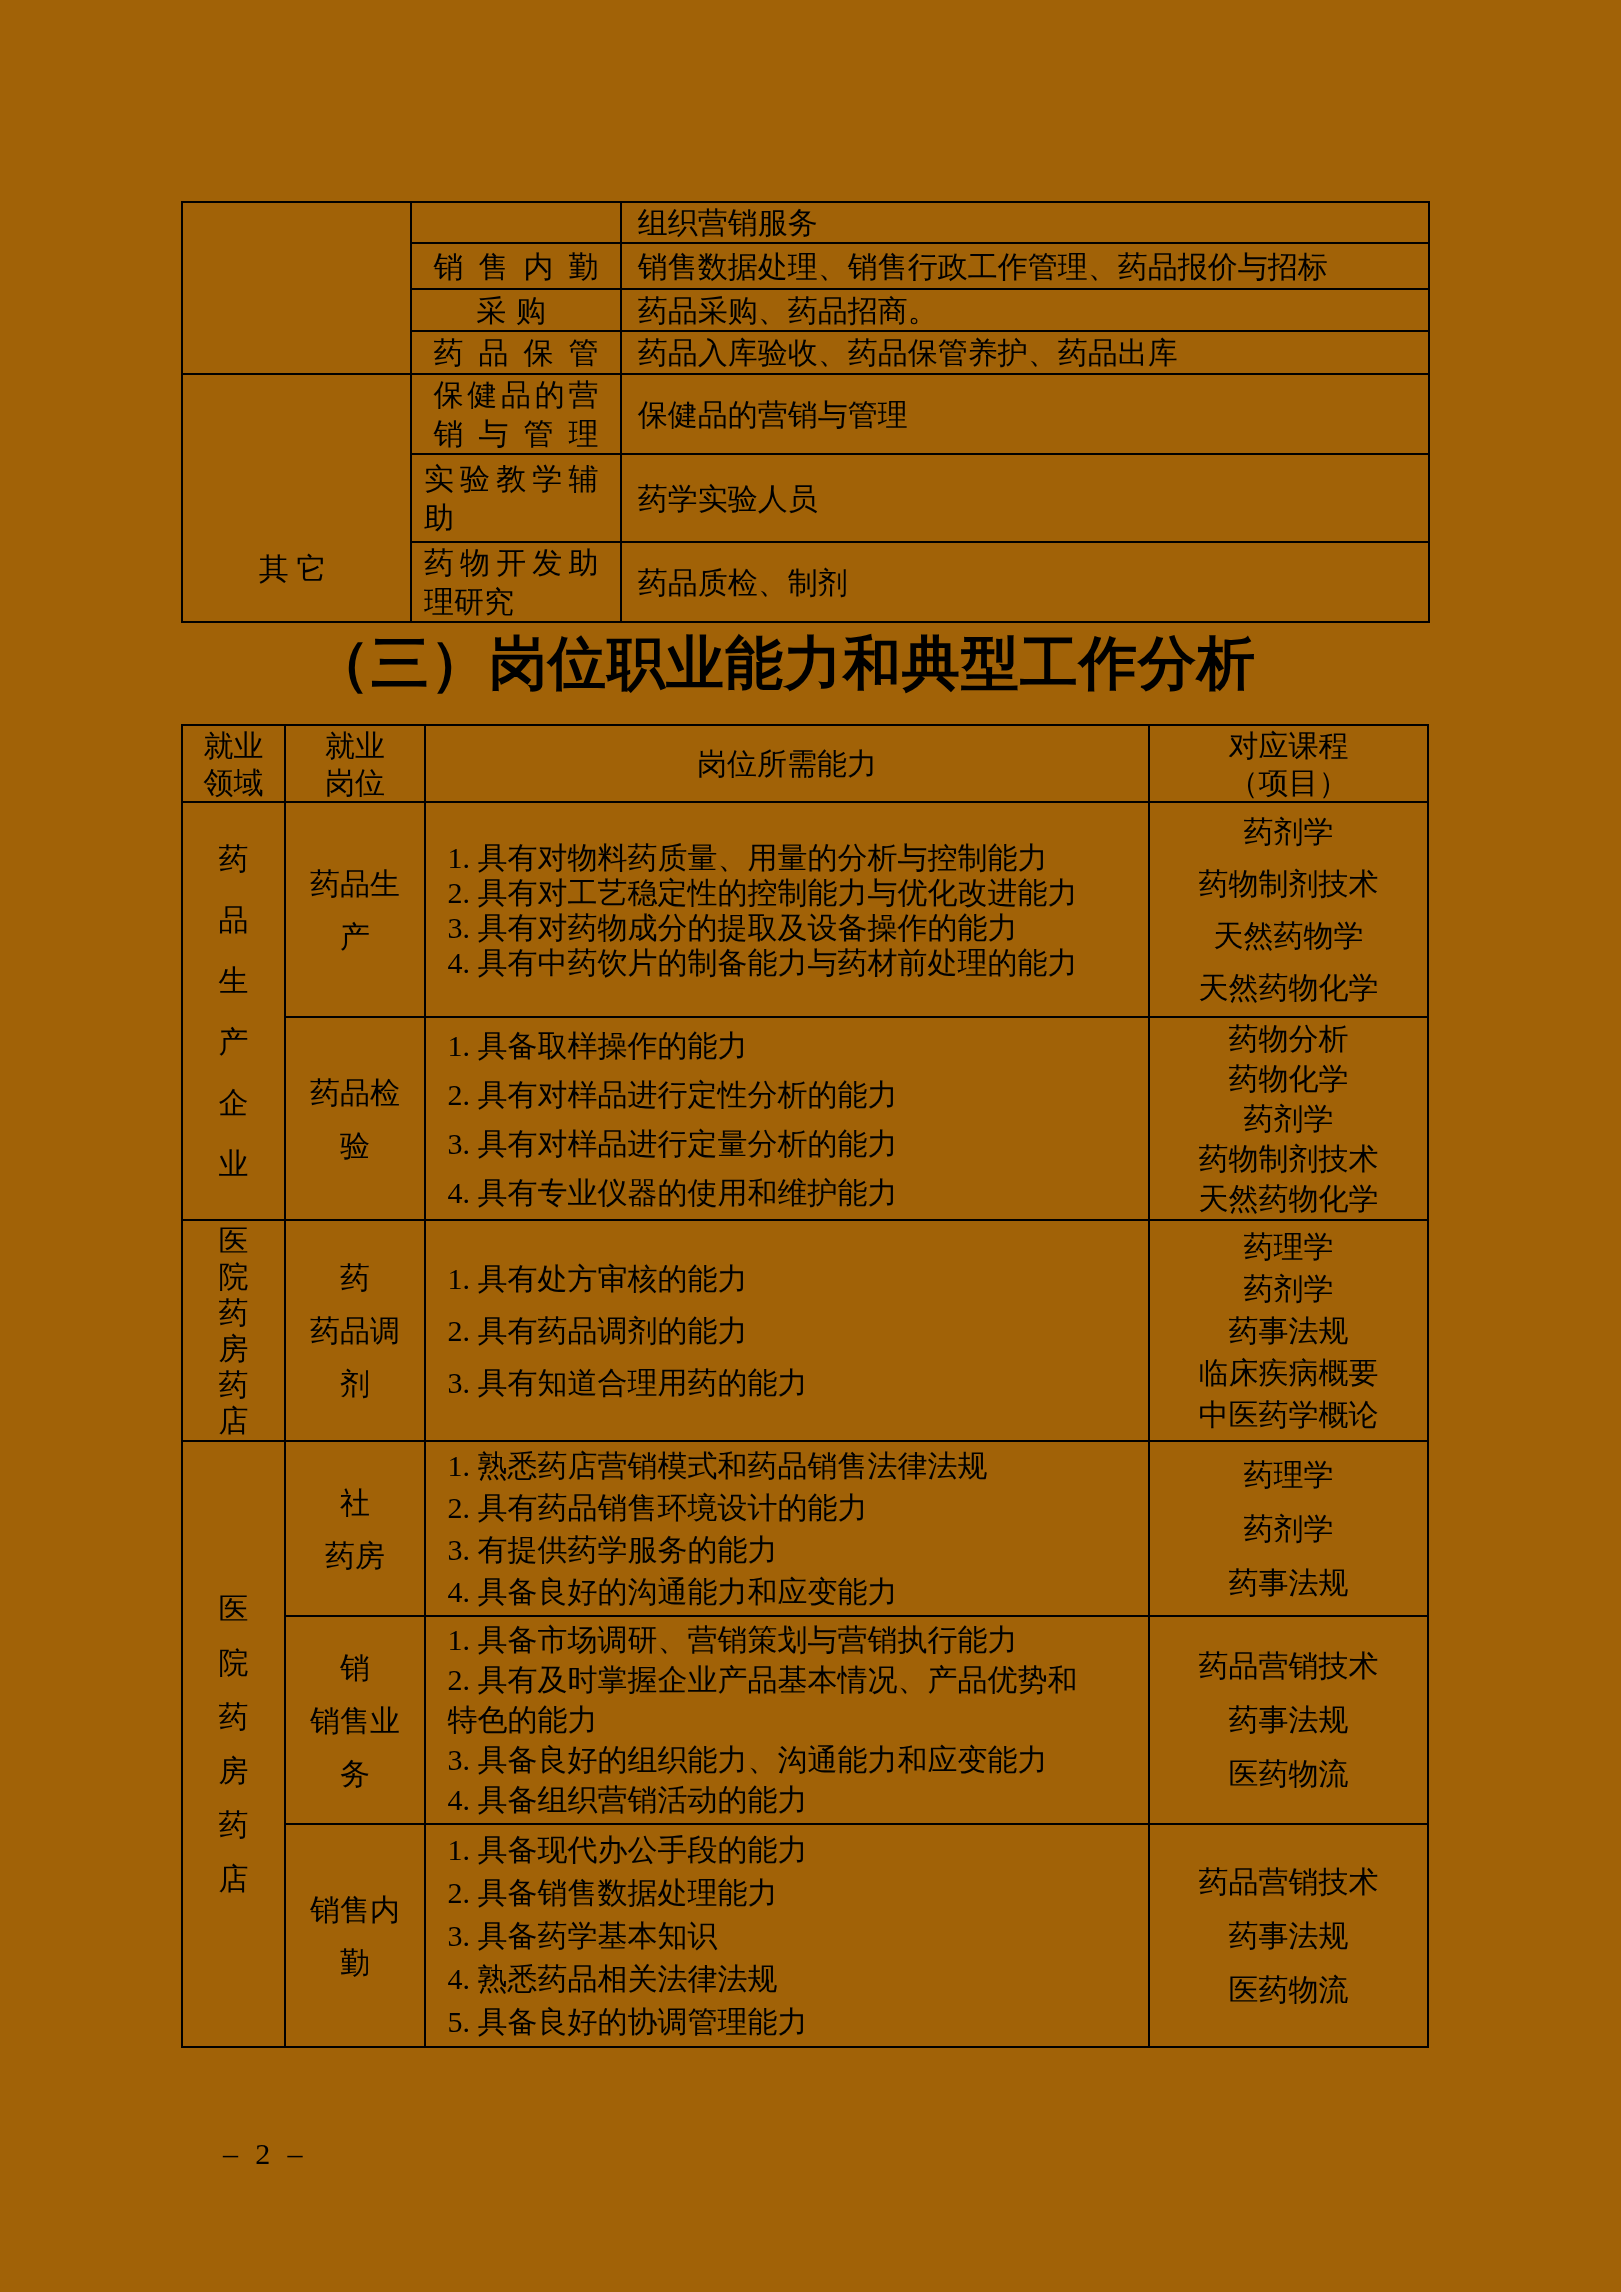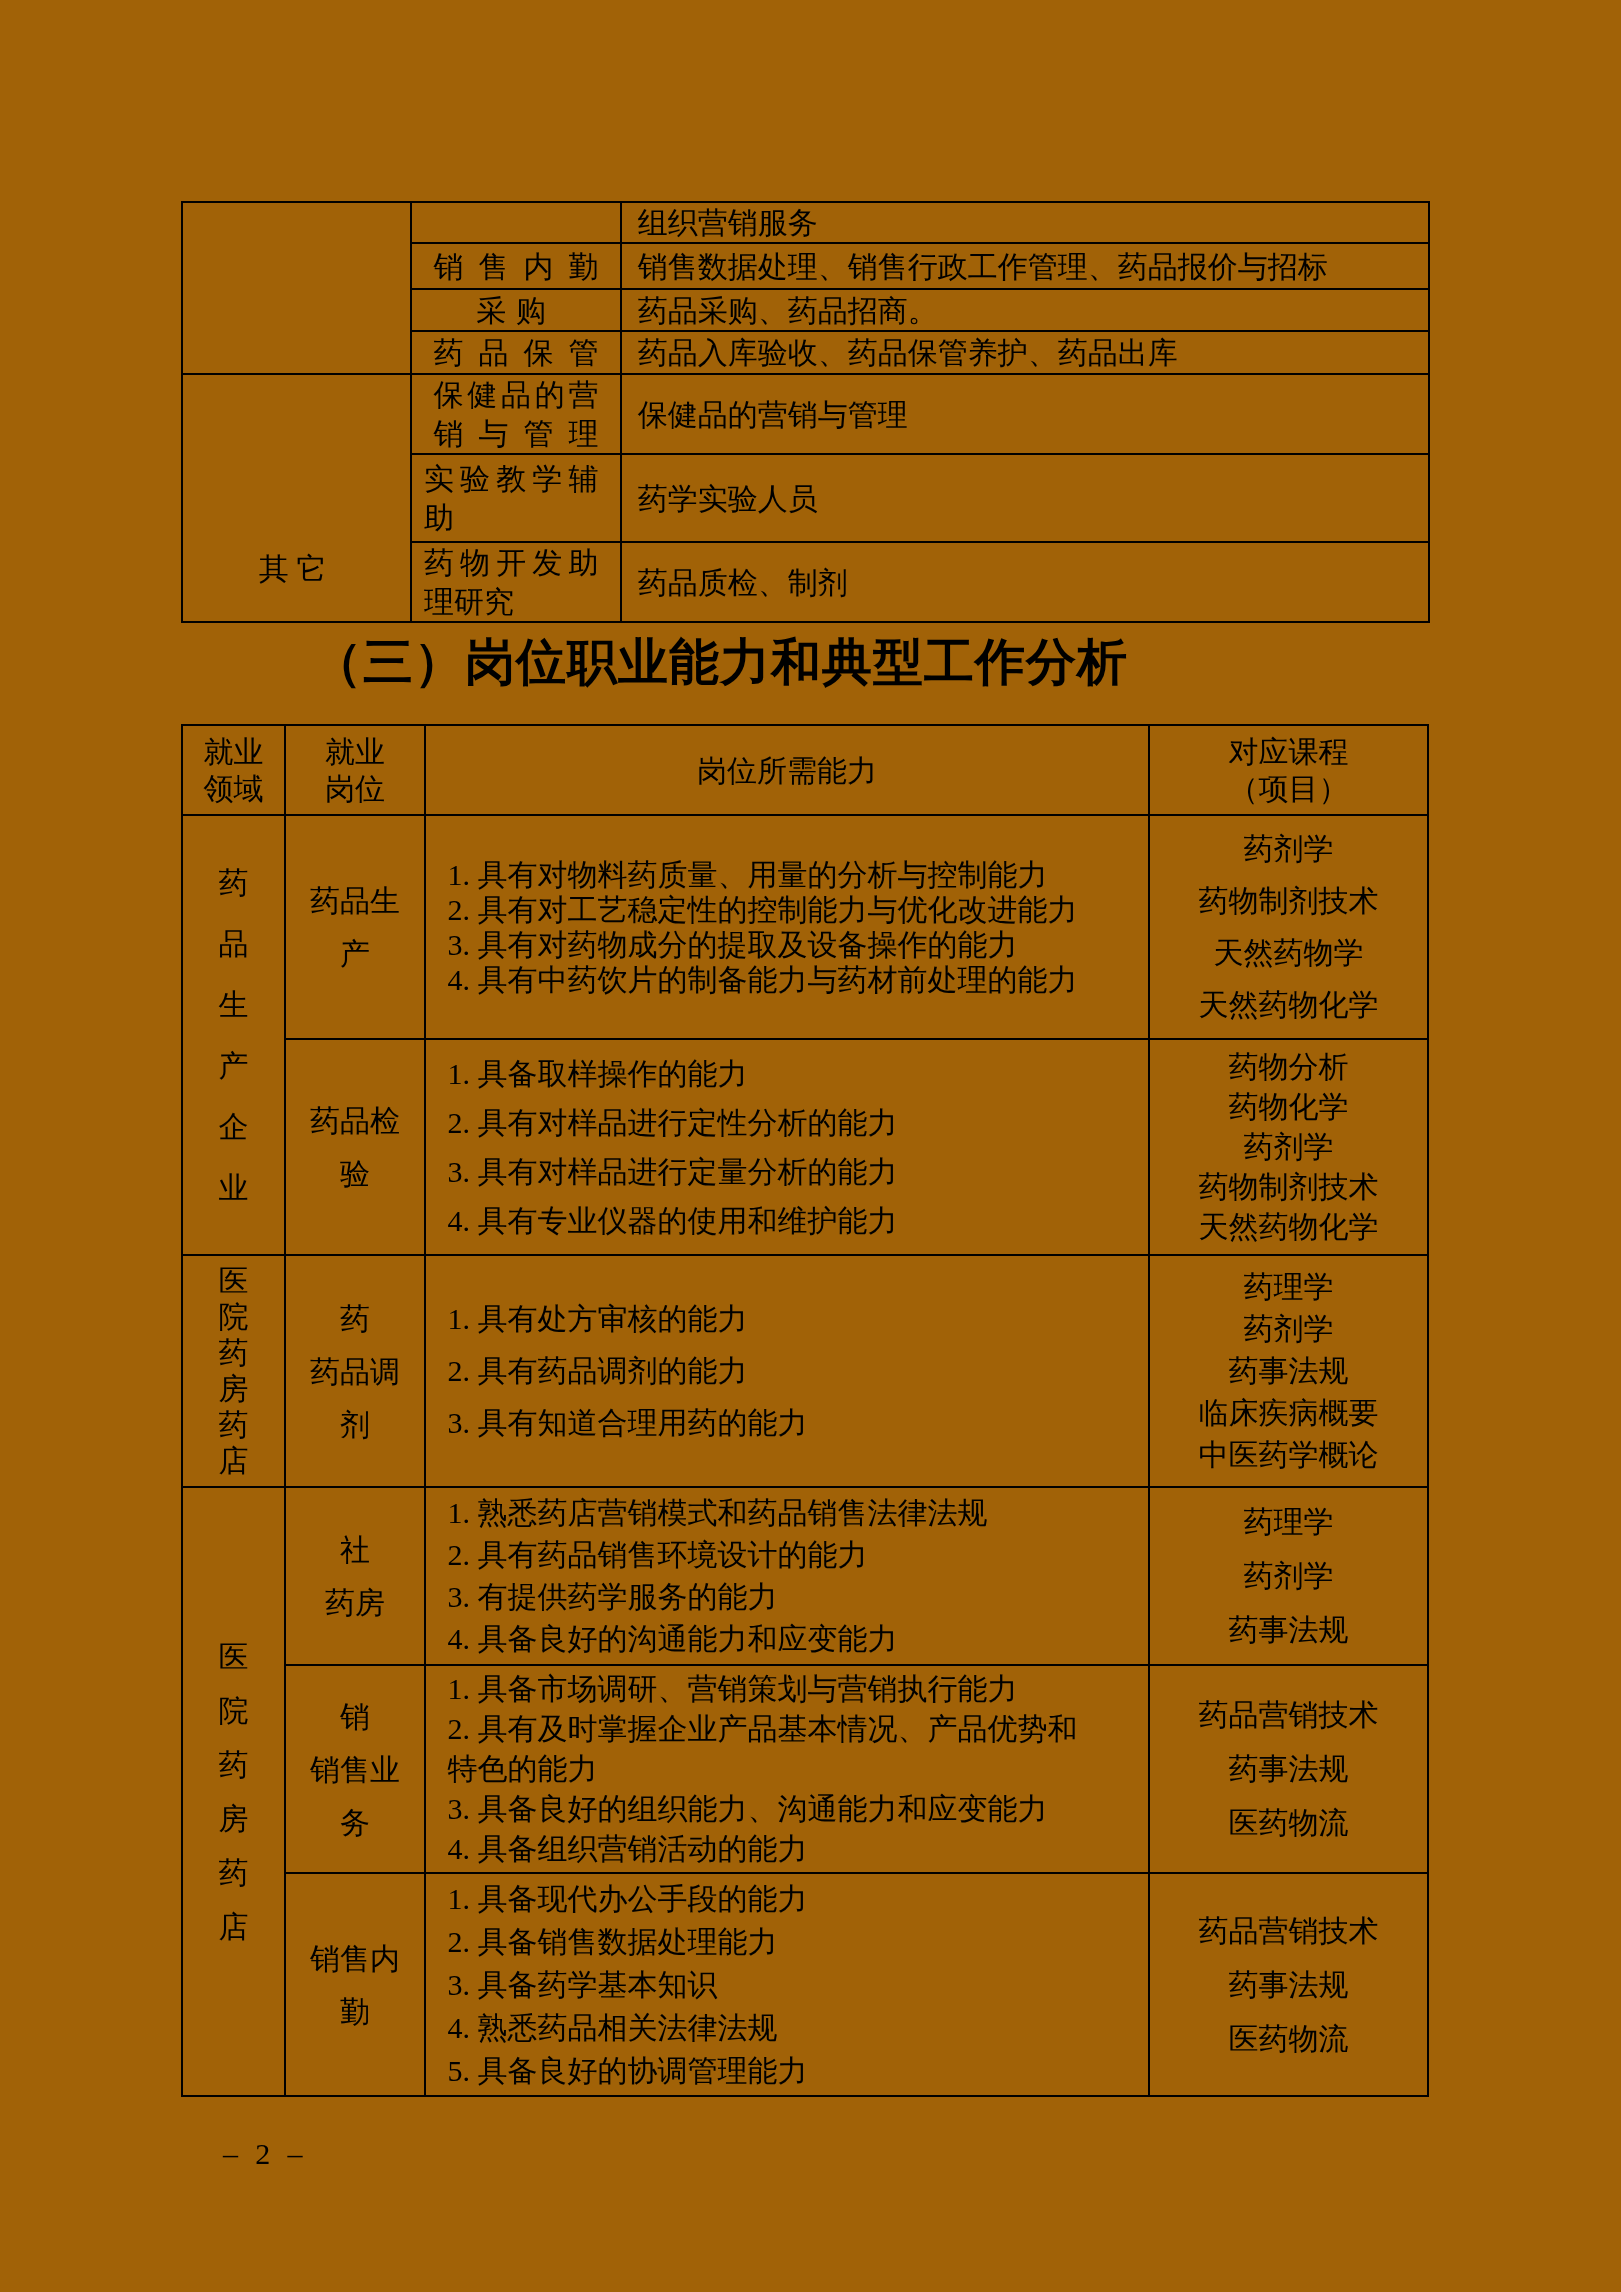--- a/index.html
+++ b/index.html
@@ -4,35 +4,35 @@
 <style>
   html,body{margin:0;padding:0;background:#ffffff;}
   body{
     width:1621px;height:2293px;
     color:#000;
     font-family:"Liberation Serif","DejaVu Serif",serif;
   }
   .page{position:relative;width:1621px;height:2293px;background:#a16207;overflow:hidden;}
 
   table{border-collapse:collapse;table-layout:fixed;}
-  td{border:2px solid #000;padding:7px;vertical-align:middle;font-size:30px;line-height:39px;overflow:hidden;}
+  td{border:2px solid #000;padding:0;vertical-align:middle;font-size:30px;line-height:39px;overflow:hidden;}
 
   
   .t1{position:absolute;left:181px;top:201px;width:1247px;}
   .t1 .job{padding:0 21.6px;text-align:justify;}
   .t1 .job-spread{text-align:justify;text-align-last:justify;}
   .t1 .job-center{text-align:center;text-align-last:center;letter-spacing:9.8px;font-family:Liberation Serif, serif;}
   .t1 .job-wrap-left{text-align:justify;text-align-last:left;padding-left:12px;}
   .t1 .tasks{text-align:left;padding:0 9.8px 0 15.7px;}
   .t1 .other-cell{vertical-align:bottom;text-align:center;padding-bottom:33px;letter-spacing:7.8px;}
 
   
   .heading{
     position:absolute;left:312px;top:637px;
-    font-size:50px;font-weight:700;line-height:51px;
+    font-size:58px;font-weight:700;line-height:51px;
     font-family:"Liberation Sans","DejaVu Sans",sans-serif;
     letter-spacing:1px;white-space:nowrap;
   }
 
   
   .t2{position:absolute;left:181px;top:724px;width:1247px;}
   .t2 .hd{text-align:center;white-space:pre-line;line-height:37px;}
   .t2 .post{text-align:center;white-space:pre-line;line-height:53px;}
   .t2 .cap{text-align:left;white-space:pre-line;padding:0 7.8px 0 21.6px;}
   .t2 .crs{text-align:center;white-space:pre-line;border-radius:18px;}

